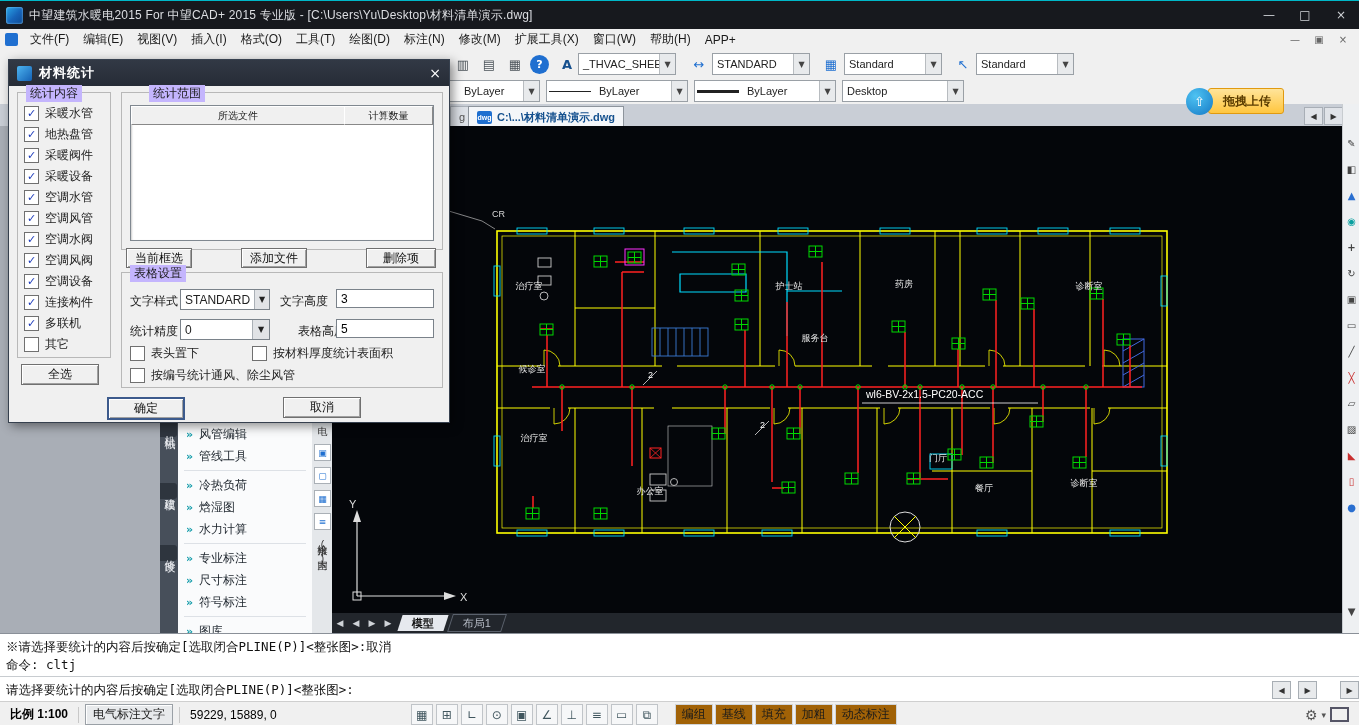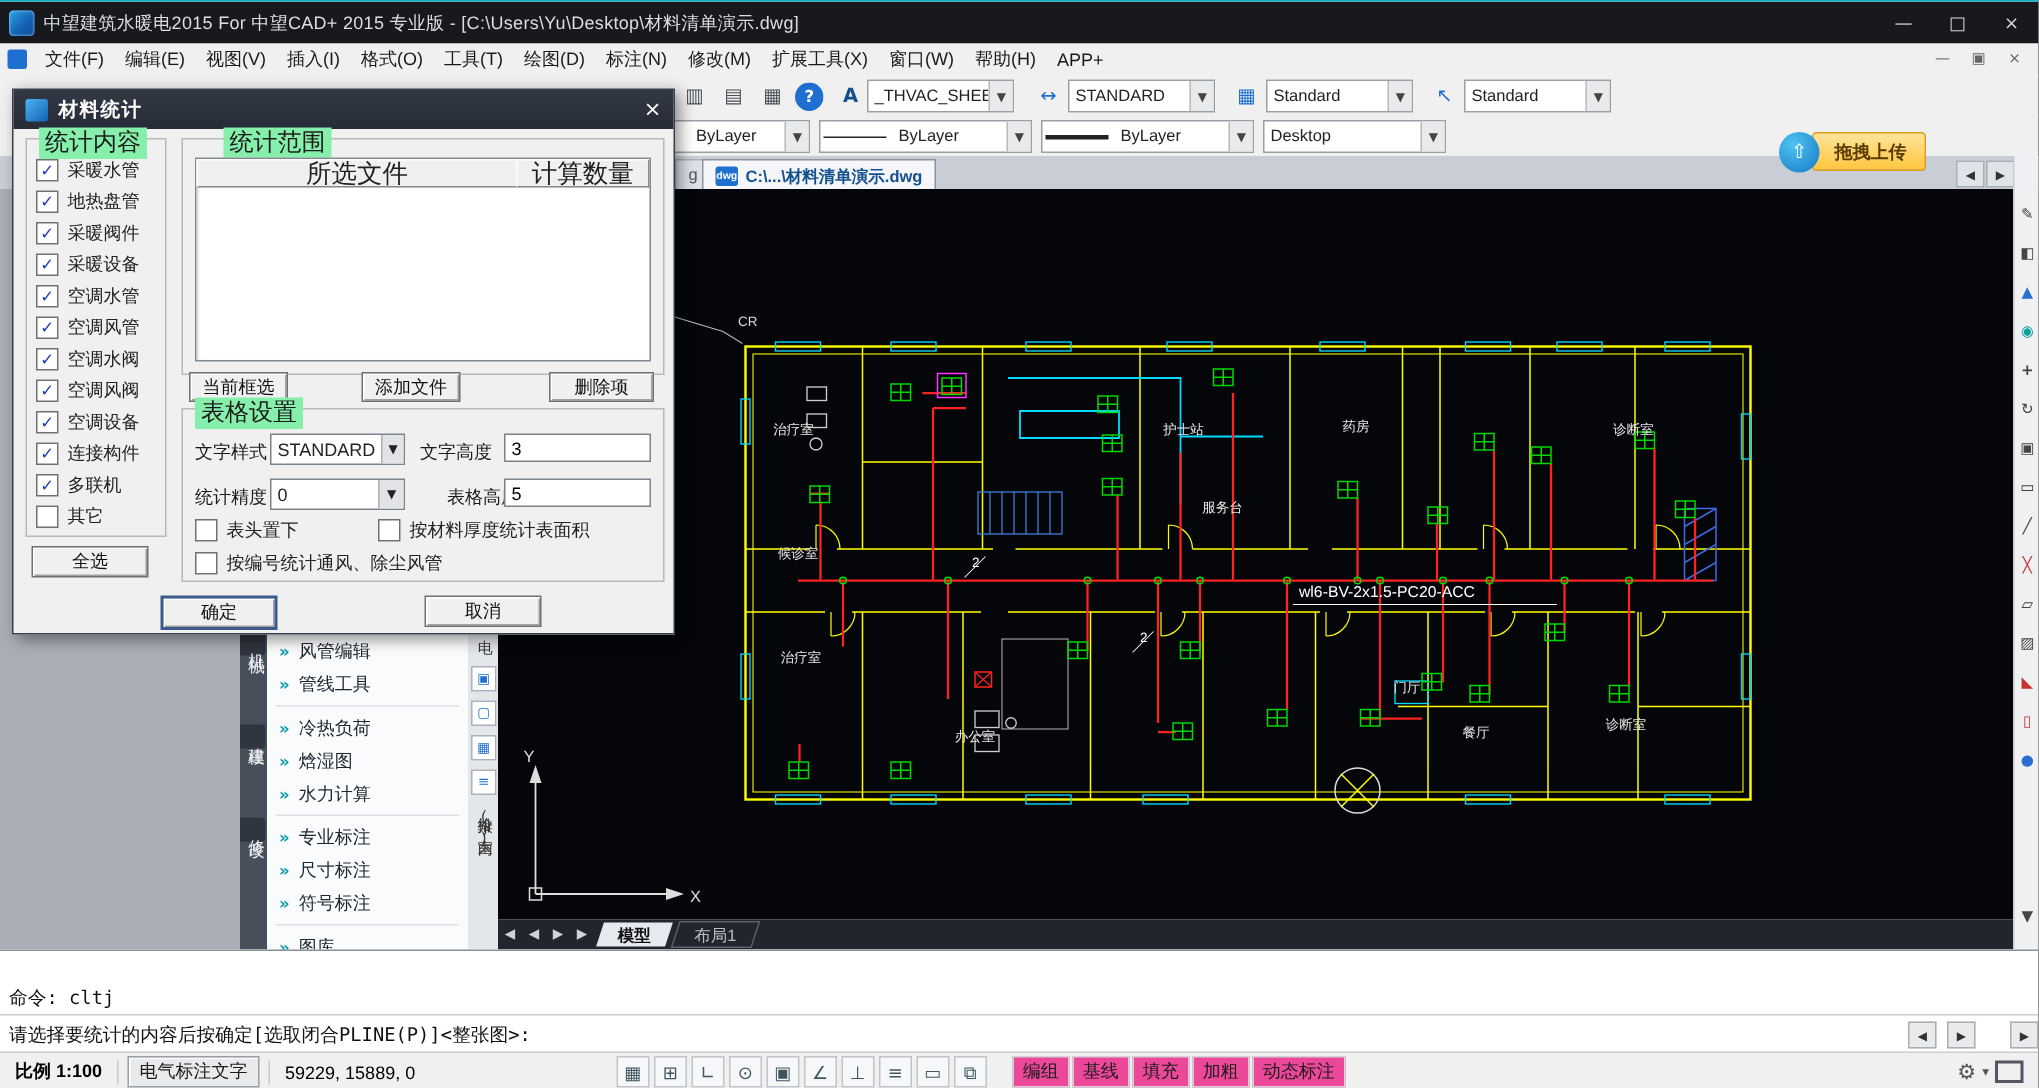--- a/index.html
+++ b/index.html
@@ -78,36 +78,36 @@
   .cmdline{position:absolute;left:6px;font-size:12.5px;color:#111;white-space:nowrap;}
   .cmddiv{position:absolute;left:0;top:42px;width:1359px;height:1px;background:#c8ccd0;}
   .cmdbtn{position:absolute;width:17px;height:16px;background:#e8eaec;border:1px solid #a8aeb4;display:flex;align-items:center;justify-content:center;font-size:8px;color:#333;font-family:"DejaVu Sans",sans-serif;}
 
   
   .statusbar{position:absolute;left:0;top:700px;width:1359px;height:25px;background:#f0f0f0;border-top:1px solid #cfcfcf;display:flex;align-items:center;font-size:12px;}
   .st-sep{width:1px;height:16px;background:#c8c8c8;margin:0 6px;}
   .st-text{padding:0 4px;color:#000000;white-space:nowrap;}
   .st-btn{border:1px solid #9aa0a6;background:#e8eaec;padding:1px 7px;box-shadow:inset 1px 1px 0 #fff;color:#1a1a1a;white-space:nowrap;}
   .st-ico{width:20px;height:19px;border:1px solid #c0c4c8;background:#f6f7f8;display:flex;align-items:center;justify-content:center;margin-right:3px;color:#40565e;font-size:12px;font-family:"DejaVu Sans",sans-serif;}
-  .st-toggle{padding:1px 6px;margin-right:2px;color:#1a1a1a;border:1px solid #d0d4d8;background:#ec4899;white-space:nowrap;}
+  .st-toggle{padding:1px 6px;margin-right:2px;color:#1a1a1a;border:1px solid #d0d4d8;background:#a16207;white-space:nowrap;}
 
   
   .dialog{position:absolute;left:8px;top:58px;width:440px;height:362px;background:#f0f0f0;border:1px solid #36404e;box-shadow:3px 3px 10px rgba(0,0,0,.45);z-index:100;}
   .dlg-title{position:absolute;left:0;top:0;width:100%;height:26px;background:linear-gradient(#323945,#262c36);color:#fff;display:flex;align-items:center;}
   .dlg-icon{width:15px;height:15px;margin:0 7px 0 8px;border-radius:2px;background:linear-gradient(135deg,#4db4f0,#1360b4);}
   .dlg-title-text{font-size:13px;font-weight:bold;letter-spacing:1px;}
   .dlg-close{margin-left:auto;width:28px;height:26px;display:flex;align-items:center;justify-content:center;color:#fff;font-size:14px;font-family:"DejaVu Sans",sans-serif;}
   .dlg-body{position:absolute;left:0;top:26px;width:440px;height:336px;}
   .grp{position:absolute;border:1px solid #b8b8b8;}
-  .grp-label{position:absolute;top:-8px;left:8px;background:#86efac;padding:0 4px;font-size:16px;color:#1a1a1a;}
+  .grp-label{position:absolute;top:-8px;left:8px;background:#c4b5fd;padding:0 4px;font-size:12px;color:#1a1a1a;}
   .cbrow{position:absolute;display:flex;align-items:center;height:16px;}
   .cbbox{width:13px;height:13px;background:#fff;border:1px solid #707070;display:flex;align-items:center;justify-content:center;color:#1d3bbb;font-size:11px;font-weight:bold;margin-right:6px;line-height:1;font-family:"DejaVu Sans",sans-serif;}
   .btn3d{position:absolute;background:#f0f0f0;border:1px solid #707070;box-shadow:inset 1px 1px 0 #fff,inset -1px -1px 0 #a0a0a0;display:flex;align-items:center;justify-content:center;font-size:12px;color:#111;}
   .ftable{position:absolute;background:#fff;border:1px solid #808890;box-shadow:inset 1px 1px 2px rgba(0,0,0,.2);}
-  .fth{position:absolute;top:0;height:17px;background:#f0f0f0;border:1px solid #fff;border-right-color:#888;border-bottom-color:#888;display:flex;align-items:center;justify-content:center;font-size:17px;}
+  .fth{position:absolute;top:0;height:17px;background:#f0f0f0;border:1px solid #fff;border-right-color:#888;border-bottom-color:#888;display:flex;align-items:center;justify-content:center;font-size:10px;}
   .dlg-combo{position:absolute;height:19px;background:#fff;border:1px solid #7a828a;display:flex;align-items:center;font-size:12px;}
   .dlg-combo .val{flex:1;padding:0 4px;}
   .dlg-combo .dd{width:16px;height:100%;background:#e1e3e6;border-left:1px solid #aab0b6;display:flex;align-items:center;justify-content:center;font-size:8px;font-family:"DejaVu Sans",sans-serif;}
   .dlg-input{position:absolute;height:19px;background:#fff;border:1px solid #7a828a;font-size:12px;padding:0 4px;font-family:"Liberation Sans",sans-serif;box-sizing:border-box;}
   .dlg-lab{position:absolute;font-size:12px;color:#1a1a1a;white-space:nowrap;}
 
   
   svg text{font-family:"Liberation Sans","DejaVu Sans",sans-serif;}
 </style>
 </head>
@@ -558,20 +558,21 @@
     <div class="rico cred" style="top:266px">╳</div>
     <div class="rico" style="top:292px">▱</div>
     <div class="rico" style="top:318px">▨</div>
     <div class="rico cred" style="top:344px">◣</div>
     <div class="rico cred" style="top:370px">▯</div>
     <div class="rico cblue" style="top:396px">●</div>
     <div class="rico" style="top:500px">▼</div>
   </div>
 
   <div class="cmd">
+    <div class="cmdline" style="top:5px">※请选择要统计的内容后按确定[选取闭合PLINE(P)]&lt;整张图&gt;:取消</div>
     <div class="cmdline" style="top:23px">命令: cltj</div>
     <div class="cmddiv"></div>
     <div class="cmdline" style="top:48px">请选择要统计的内容后按确定[选取闭合PLINE(P)]&lt;整张图&gt;:</div>
     <div class="cmdbtn" style="left:1272px;top:47px">◀</div>
     <div class="cmdbtn" style="left:1298px;top:47px">▶</div>
     <div class="cmdbtn" style="left:1340px;top:47px">▶</div>
   </div>
 
   <div class="statusbar">
     <span class="st-text" style="margin-left:6px;font-weight:bold">比例 1:100</span>

